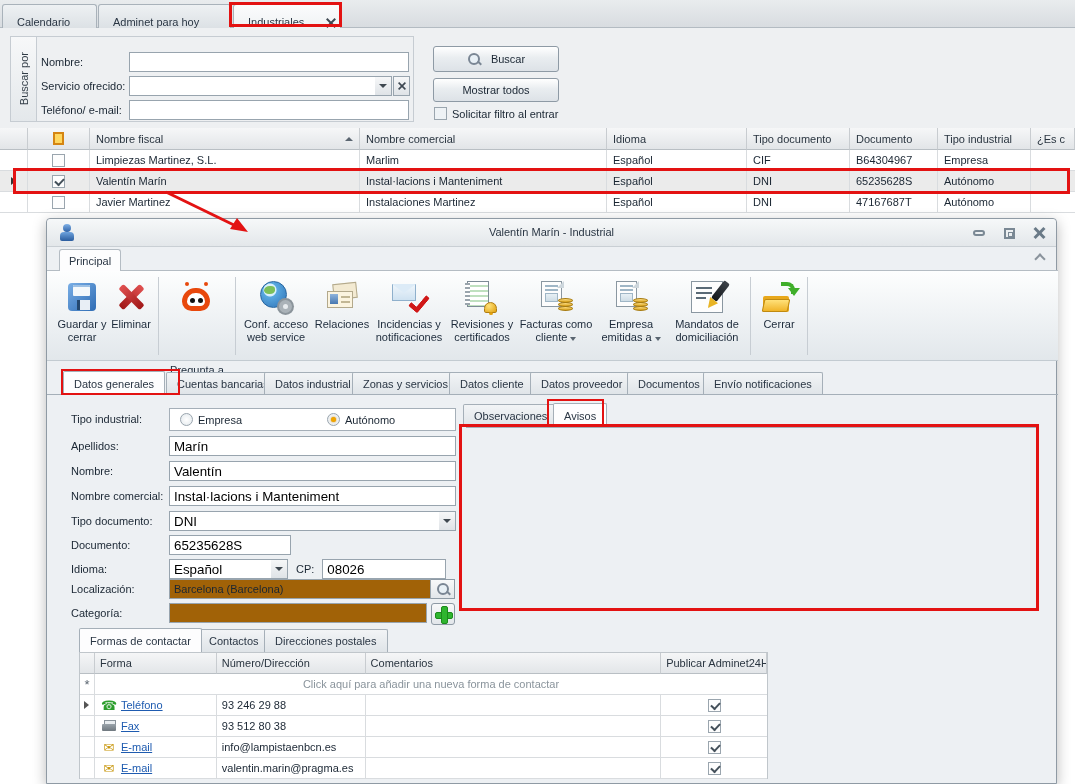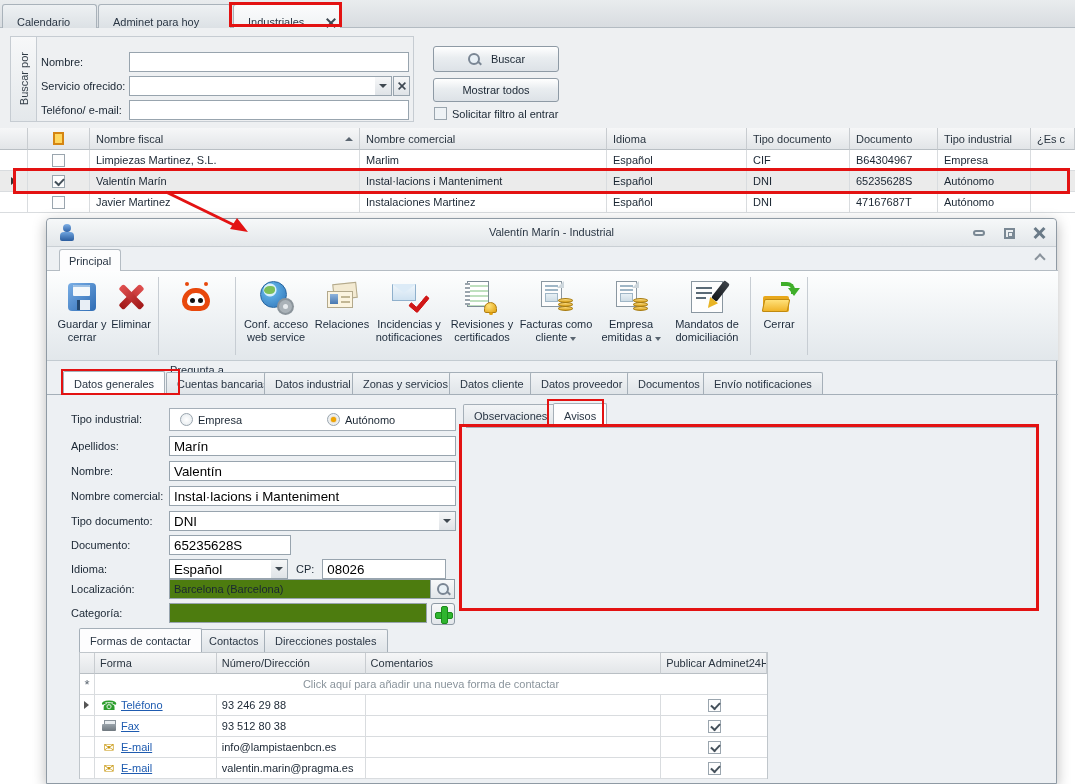--- a/index.html
+++ b/index.html
@@ -161,21 +161,21 @@
   .ptab{position:absolute;height:23px;border:1px solid #a5afb8;border-bottom:none;border-radius:2px 2px 0 0;
         background:linear-gradient(#f2f4f6,#dfe4e8);display:flex;align-items:center;padding:0 10px;color:#2a3644;}
   .ptab.active{background:#fdfdfe;height:24px;z-index:3;}
   #pageline{left:0;top:175px;width:1011px;height:1px;background:#a5afb8;}
 
   
   .flabel{position:absolute;left:24px;color:#1a2633;}
   .ffield{position:absolute;left:122px;}
   .radio{width:13px;height:13px;border:1px solid #9aa5ae;border-radius:50%;background:radial-gradient(#ffffff,#e2e8ec);position:relative;display:inline-block;}
   .radio.on::after{content:"";position:absolute;left:3px;top:3px;width:5px;height:5px;border-radius:50%;background:#f0a500;box-shadow:0 0 2px #c87f00;}
-  .greyfield{background:#4d7c0f;border:1px solid #98a4ae;height:20px;}
+  .greyfield{background:#a16207;border:1px solid #98a4ae;height:20px;}
   .sq-btn{border:1px solid #8e9aa5;background:linear-gradient(#f8f9fa,#e2e6ea);display:flex;align-items:center;justify-content:center;}
   .plus{position:relative;width:16px;height:16px;}
   .plus::before{content:"";position:absolute;left:0;top:6px;width:16px;height:5px;background:#2fb52f;border:1px solid #1b8a1b;border-radius:2px;}
   .plus::after{content:"";position:absolute;left:6px;top:0;width:5px;height:16px;background:#2fb52f;border:1px solid #1b8a1b;border-radius:2px;}
 
   
   #notes-text{position:absolute;left:419px;top:210px;width:570px;height:180px;background:#fff;border:1px solid #9aa5ad;}
   #notes-text .txt{position:absolute;left:5px;top:4px;right:22px;color:#000;}
   .caretbar{display:inline-block;width:1px;height:13px;background:#000;vertical-align:-2px;margin-left:1px;}
   .vscroll{position:absolute;right:0;top:0;bottom:0;width:16px;background:#f2f4f5;border-left:1px solid #d4d9dd;}

